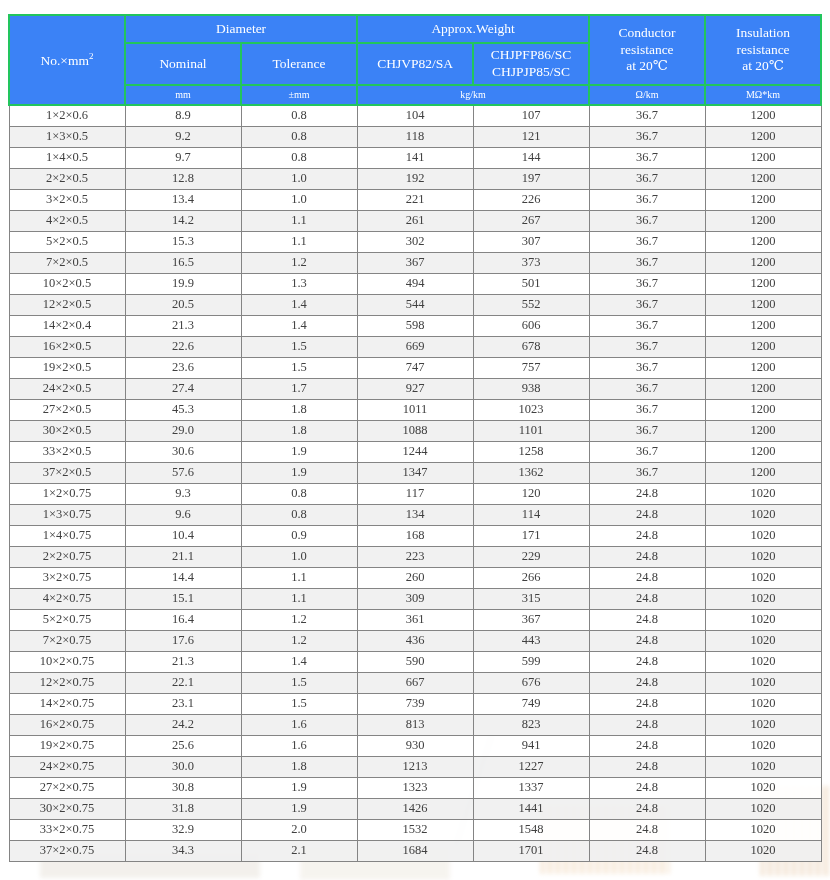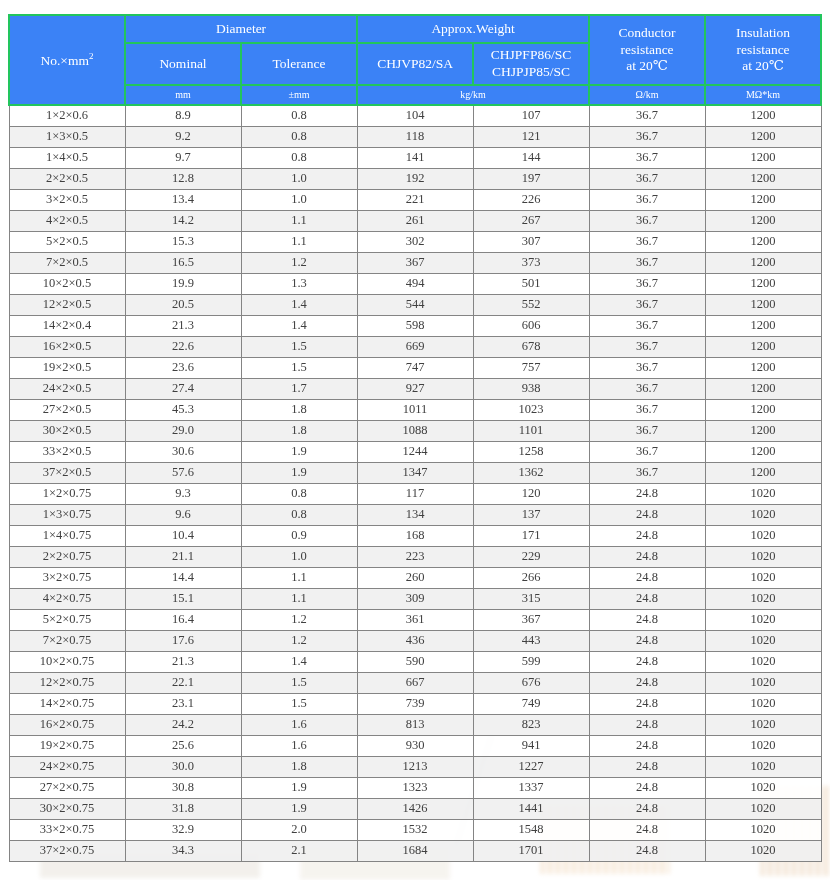--- a/index.html
+++ b/index.html
@@ -295,21 +295,21 @@
             <td>117</td>
             <td>120</td>
             <td>24.8</td>
             <td>1020</td>
           </tr>
           <tr class="alt">
             <td>1×3×0.75</td>
             <td>9.6</td>
             <td>0.8</td>
             <td>134</td>
-            <td>137</td>
+            <td>114</td>
             <td>24.8</td>
             <td>1020</td>
           </tr>
           <tr>
             <td>1×4×0.75</td>
             <td>10.4</td>
             <td>0.9</td>
             <td>168</td>
             <td>171</td>
             <td>24.8</td>

